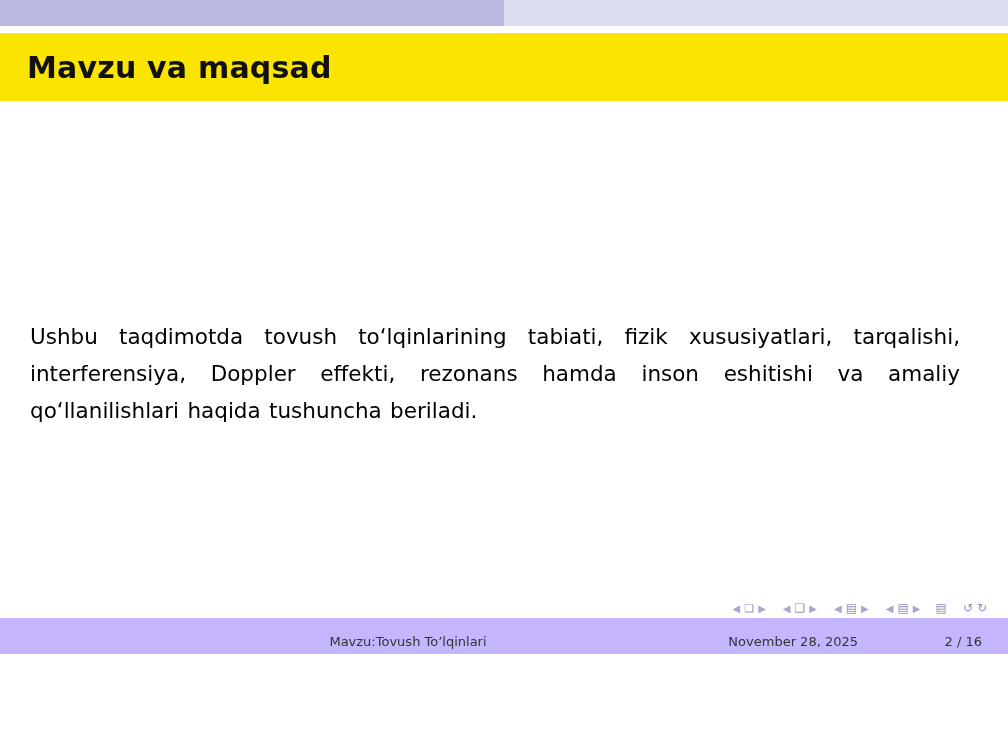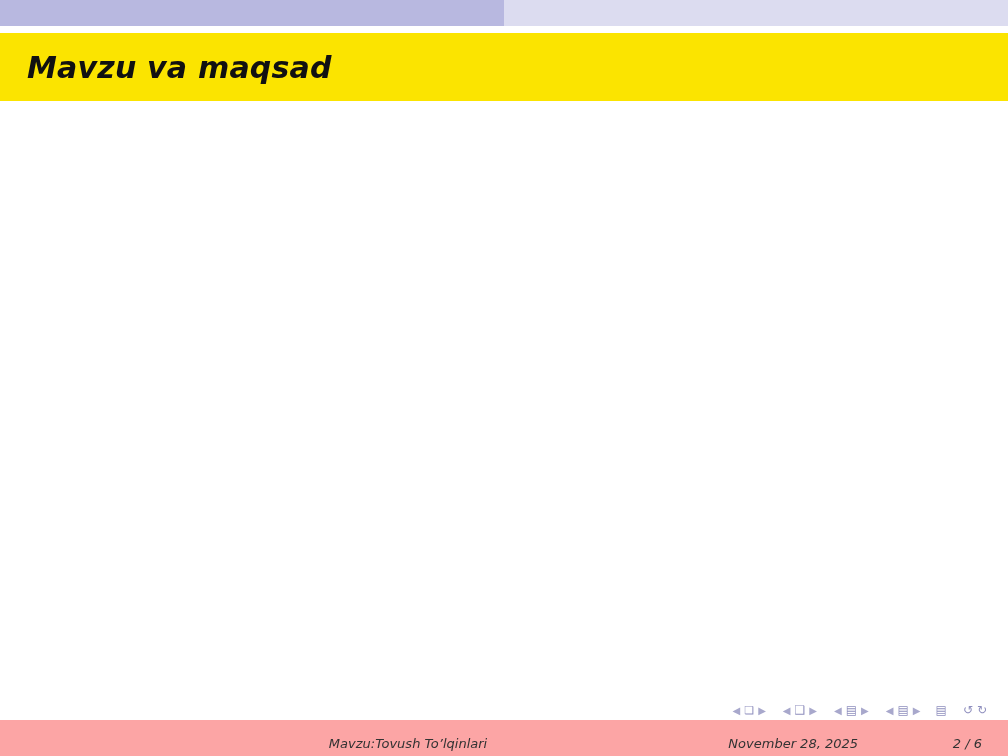--- a/index.html
+++ b/index.html
@@ -10,23 +10,22 @@
     width: 1008px;
     height: 756px;
     background: #ffffff;
     font-family: "DejaVu Sans", sans-serif;
     overflow: hidden;
     position: relative;
   }
   .slide {
     position: relative;
     width: 1008px;
-    height: 756px;
+    height: 654px;
     box-sizing: border-box;
-    font-style: italic;
   }
   
   .topbar {
     position: absolute;
     top: 0;
     left: 0;
     width: 1008px;
     height: 26px;
     background: #dcdcf0;
   }
@@ -70,21 +69,21 @@
     text-justify: inter-word;
     word-spacing: 1.5px;
   }
   
   .footer {
     position: absolute;
     left: 0;
     bottom: 0;
     width: 1008px;
     height: 36px;
-    background: #fca5a5;
+    background: #c4b5fd;
   }
   .footer-center {
     position: absolute;
     left: 0;
     bottom: 5px;
     width: 1008px;
     text-align: center;
     font-size: 13px;
     color: #333333;
   }
@@ -160,20 +159,21 @@
 
   <div class="topbar">
     <div class="topbar-left"></div>
   </div>
 
   <div class="titlebar"></div>
   <div class="title-text">Mavzu va maqsad</div>
 
   <div class="side-strip"></div>
 
+  <div class="body-block">Ushbu taqdimotda tovush to‘lqinlarining tabiati, fizik xususiyatlari, tarqalishi, interferensiya, Doppler effekti, rezonans hamda inson eshitishi va amaliy qo‘llanilishlari haqida tushuncha beriladi.</div>
 
   <div class="navrow">
     <div class="navgroup">
       <span class="nav-arrow">◀</span>
       <span class="nav-sym box">❏</span>
       <span class="nav-arrow">▶</span>
     </div>
     <div class="navgroup">
       <span class="nav-arrow">◀</span>
       <span class="nav-sym">❑</span>
@@ -196,16 +196,16 @@
       <span class="nav-sym">↺</span>
       <span class="nav-sym">↻</span>
     </div>
   </div>
 
   <div class="footer">
     <div class="footer-center">
       <span class="fc-inner">Mavzu:Tovush To’lqinlari</span>
     </div>
     <div class="footer-date">November 28, 2025</div>
-    <div class="footer-page">2 / 6</div>
+    <div class="footer-page">2 / 16</div>
   </div>
 
 </div>
 
 </body></html>

